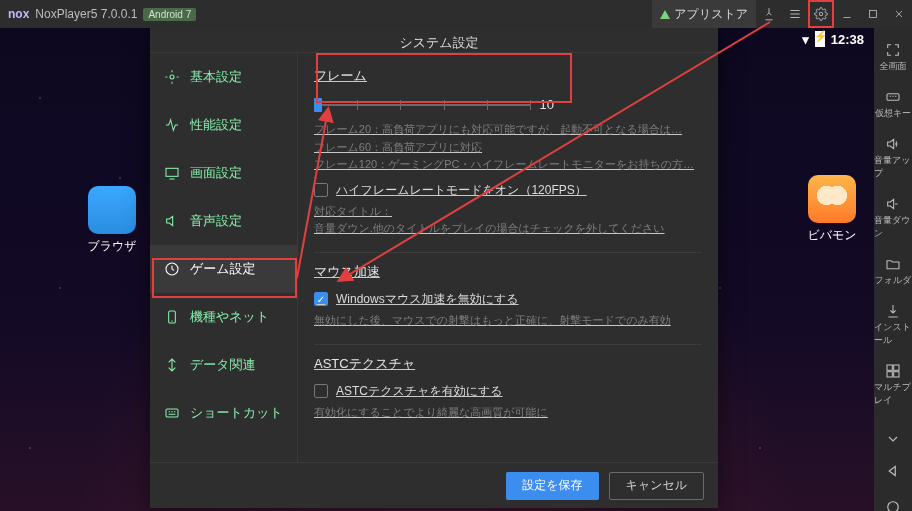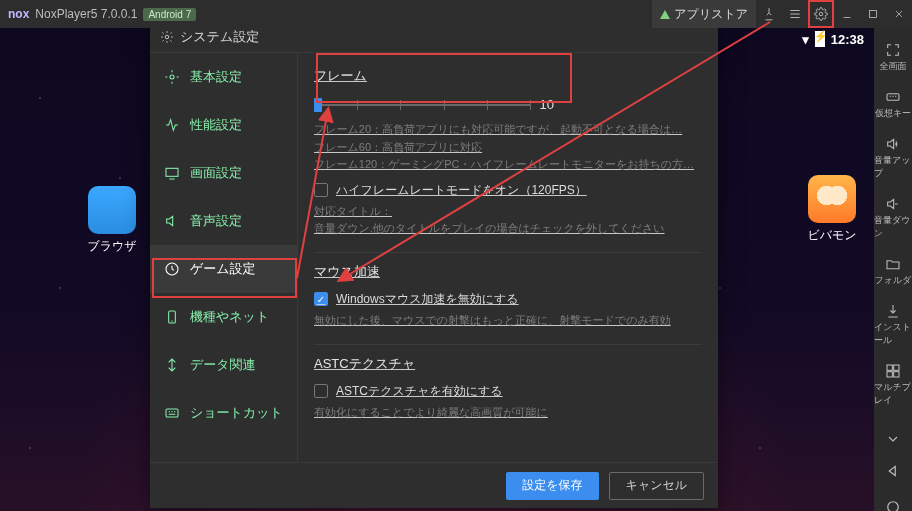--- a/index.html
+++ b/index.html
@@ -28,21 +28,21 @@
 .vivamon .tile::after { content: ""; position: absolute; left: 6px; top: 6px; width: 36px; height: 36px; background: radial-gradient(circle at 35% 40%, #ffe9c9 30%, transparent 31%), radial-gradient(circle at 65% 40%, #ffe9c9 30%, transparent 31%); }
 .rightbar { position: absolute; top: 28px; right: 0; width: 38px; bottom: 0; background: #2b2b2b; display: flex; flex-direction: column; align-items: center; padding-top: 8px; gap: 4px; color: #bcbcbc; }
 .ritem { width: 38px; display: flex; flex-direction: column; align-items: center; padding: 6px 0; font-size: 9px; cursor: pointer; }
 .ritem .lab { margin-top: 2px; }
 .ritem svg { stroke: currentColor; fill: none; stroke-width: 1.6; }
 .rightbar .sep { width: 24px; height: 1px; background: #444; margin: 2px 0; }
 .rftr { margin-top: auto; width: 100%; display: flex; flex-direction: column; align-items: center; padding-bottom: 6px; gap: 8px; }
 .rftr .nav { width: 38px; height: 28px; display: flex; align-items: center; justify-content: center; cursor: pointer; }
 
 .dialog { position: absolute; left: 150px; top: 21px; width: 568px; height: 487px; background: #2e2e2e; z-index: 3; border-top-left-radius: 4px; border-top-right-radius: 4px; box-shadow: 0 6px 24px rgba(0,0,0,.5); display: flex; flex-direction: column; }
-.dlg-head { height: 32px; display: flex; align-items: center; color: #d8d8d8; font-size: 13px; padding-left: 10px; border-bottom: 1px solid #3a3a3a; gap: 6px; }
+.dlg-head { height: 32px; display: flex; align-items: center; color: #d8d8d8; font-size: 13px; padding-left: 10px; border-bottom: 1px solid #3a3a3a; gap: 6px; flex-direction: column; }
 .dlg-body { flex: 1; display: flex; overflow: hidden; }
 .side { width: 148px; background: #2e2e2e; border-right: 1px solid #3a3a3a; }
 .srow { height: 48px; display: flex; align-items: center; gap: 10px; padding-left: 14px; color: #86efac; font-size: 13px; cursor: pointer; }
 .srow.active { background: #3a3a3a; color: #fff; }
 .srow svg { stroke: currentColor; fill: none; stroke-width: 1.6; width: 16px; height: 16px; }
 .content { flex: 1; padding: 14px 16px 0; color: #c8c8c8; font-size: 12px; overflow: hidden; text-decoration: underline; }
 .sect-title { color: #e4e4e4; font-size: 13px; margin-bottom: 10px; }
 .slider { position: relative; height: 20px; margin-bottom: 6px; width: 240px; }
 .track { position: absolute; left: 0; right: 24px; top: 9px; height: 2px; background: #6a6a6a; }
 .tick { position: absolute; top: 5px; width: 1px; height: 10px; background: #6a6a6a; }

